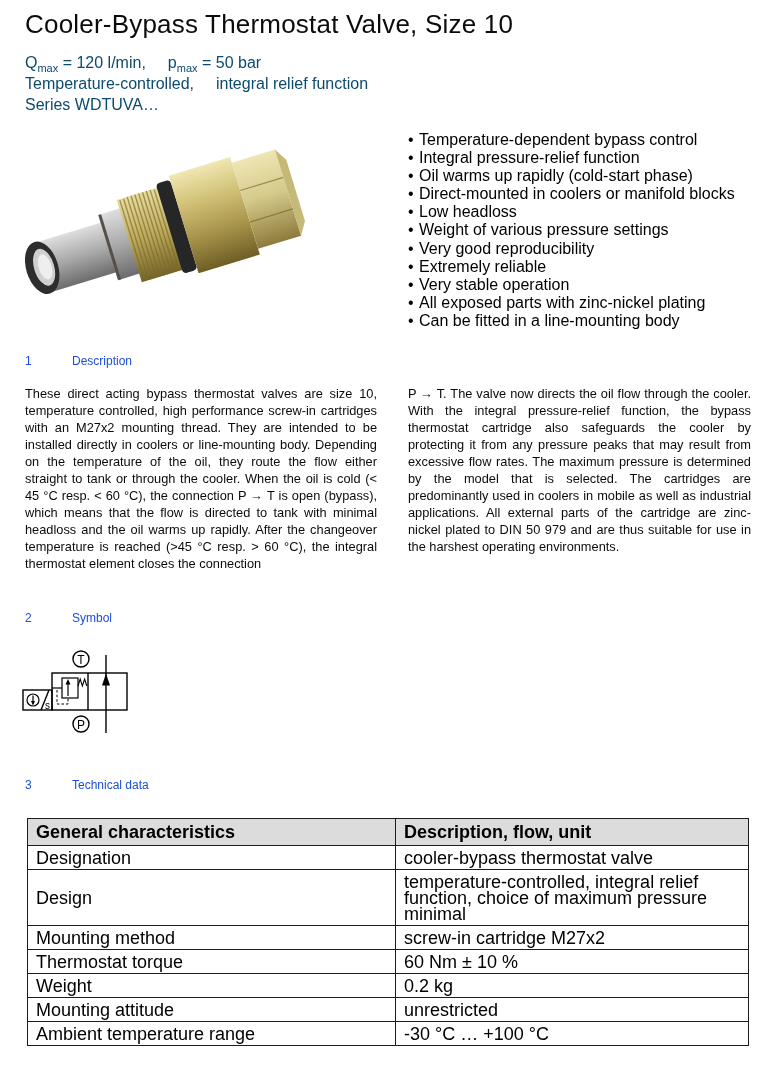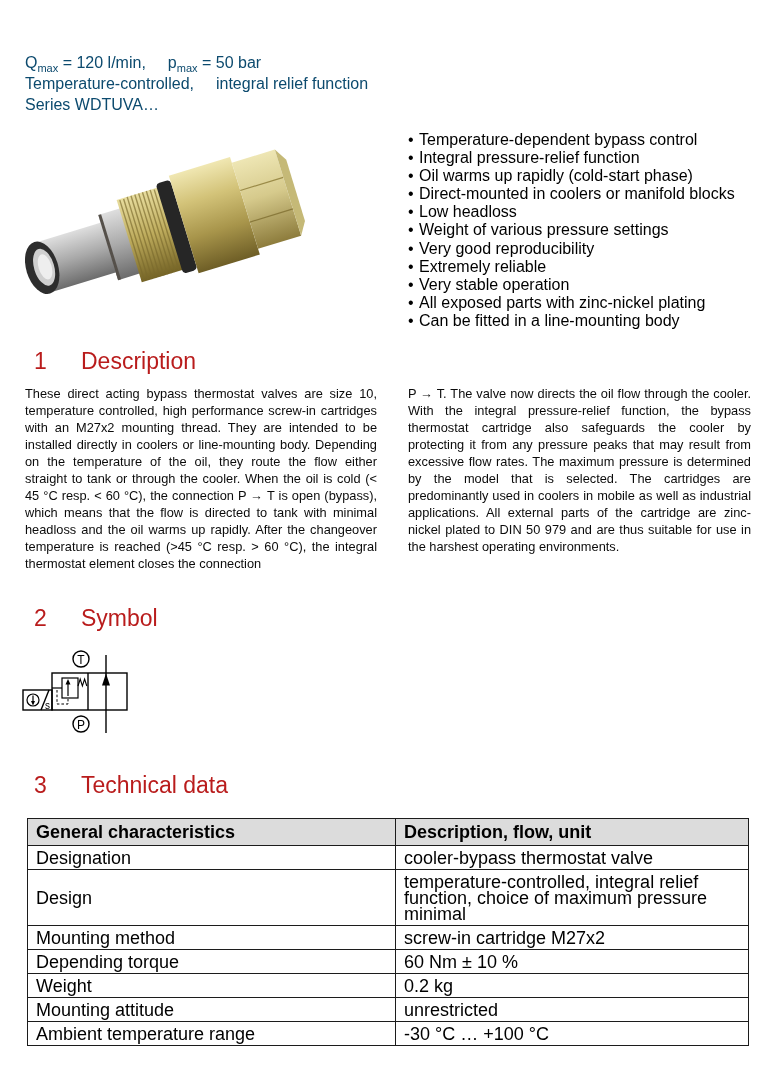--- a/index.html
+++ b/index.html
@@ -11,40 +11,41 @@
   .subtitle{position:absolute;left:25px;top:52px;font-size:16px;line-height:21px;color:#0c4a6e;}
   .subtitle sub{font-size:11px;line-height:0;}
   .gap-md{display:inline-block;width:22px;}
 
   .features{position:absolute;left:408px;top:131px;width:352px;margin:0;padding:0;list-style:none;font-size:16px;line-height:18.1px;}
   .features li{position:relative;padding-left:11px;}
   .features li::before{content:"•";position:absolute;left:0;top:0;}
 
   .product{position:absolute;left:6px;top:133px;}
 
-  .sec-head{position:absolute;left:34px;font-size:23px;line-height:24px;color:#b91c1c;}
+  .sec-head{position:absolute;left:25px;font-size:12px;line-height:24px;color:#1d4ed8;}
   .sec-head .num{display:inline-block;width:47px;}
   #sec1{top:349px;} #sec2{top:606px;} #sec3{top:773px;}
 
   .desc-col{position:absolute;top:385px;font-size:12.8px;line-height:17px;text-align:justify;color:#0b0b0b;}
   #desc-left{left:25px;width:352px;}
   #desc-right{left:408px;width:343px;}
 
   .symbol{position:absolute;left:18px;top:643px;}
 
   table.tech{position:absolute;left:27px;top:818px;width:721px;border-collapse:collapse;table-layout:fixed;font-size:18px;}
   table.tech col.c1{width:368px;} table.tech col.c2{width:353px;}
   table.tech th,table.tech td{border:1px solid #1c1c1c;padding:4px 8px 3px 8px;line-height:16px;text-align:left;vertical-align:middle;font-weight:400;}
   table.tech thead th{background:#dcdcdc;font-weight:700;padding-top:5px;padding-bottom:5px;}
 </style>
 </head>
 <body>
 
 <div class="page">
 
+  <div class="title">Cooler-Bypass Thermostat Valve, Size 10</div>
 
   <div class="subtitle">
     <div><span>Q</span><sub>max</sub><span> = 120 l/min,</span><span class="gap-md"></span><span>p</span><sub>max</sub><span> = 50 bar</span></div>
     <div><span>Temperature-controlled,</span><span class="gap-md"></span><span>integral relief function</span></div>
     <div>Series WDTUVA…</div>
   </div>
 
   <svg class="product" width="304" height="205" viewBox="0 0 304 205">
     <defs>
       <linearGradient id="gBrass" x1="0" y1="0" x2="0" y2="1">
@@ -167,21 +168,21 @@
       </tr>
       <tr>
         <td>Design</td>
         <td>temperature-controlled, integral relief function, choice of maximum pressure minimal</td>
       </tr>
       <tr>
         <td>Mounting method</td>
         <td>screw-in cartridge M27x2</td>
       </tr>
       <tr>
-        <td>Depending torque</td>
+        <td>Thermostat torque</td>
         <td>60 Nm ± 10 %</td>
       </tr>
       <tr>
         <td>Weight</td>
         <td>0.2 kg</td>
       </tr>
       <tr>
         <td>Mounting attitude</td>
         <td>unrestricted</td>
       </tr>

